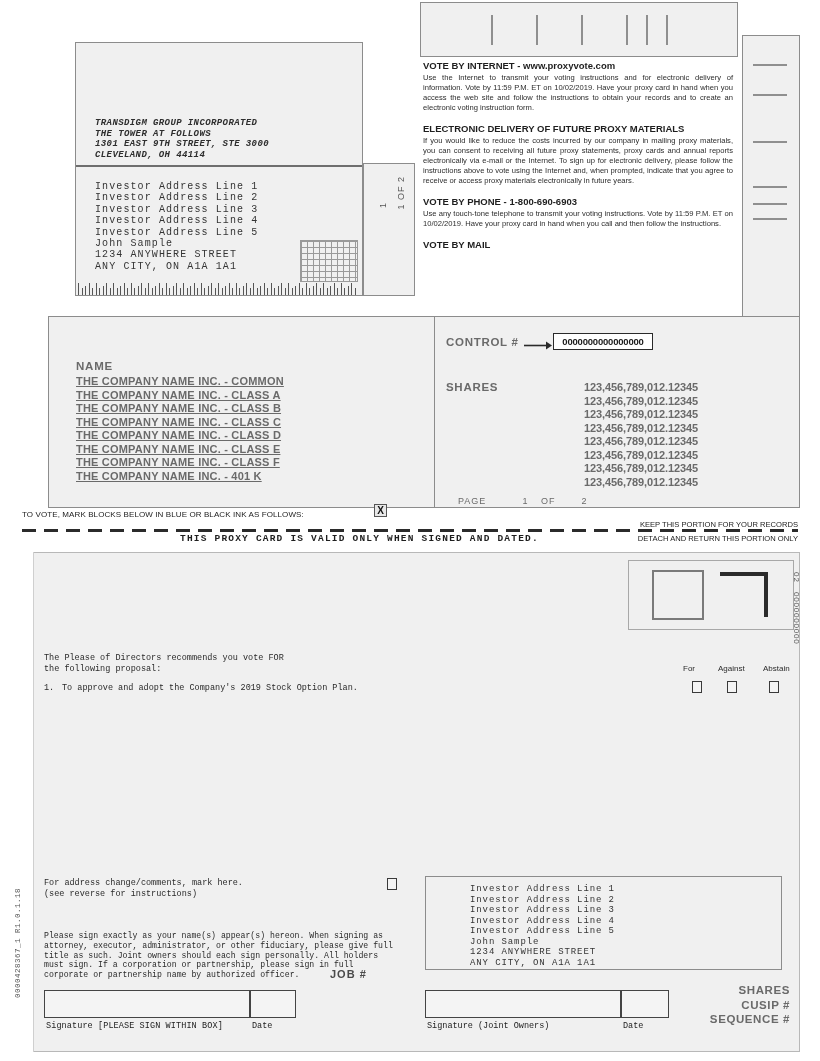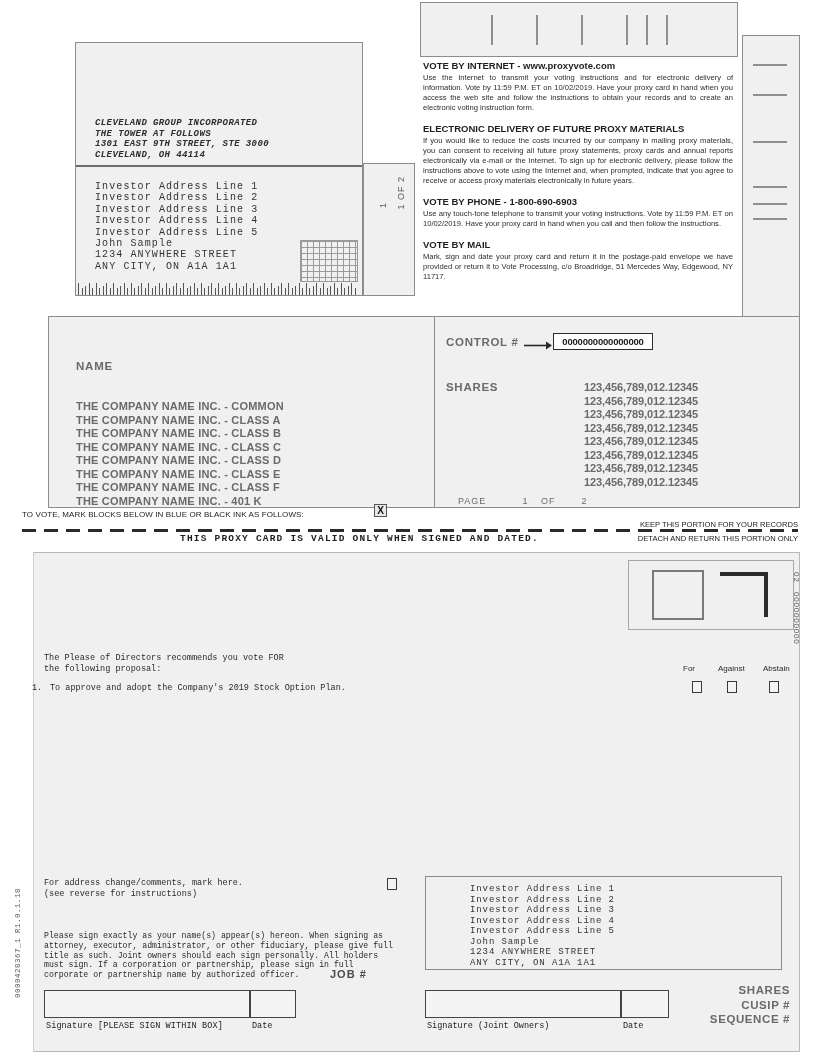--- a/index.html
+++ b/index.html
@@ -46,21 +46,21 @@
   #pageof-b{right:26px;top:38px;}
 
   
   #instructions{left:423px;top:60px;width:310px;}
   #instructions h3{margin:0 0 2px 0;font-size:9.5px;font-weight:bold;color:#1e1e1e;}
   #instructions p{margin:0 0 10px 0;font-size:7.6px;line-height:10px;color:#2c2c2c;text-align:justify;}
 
   
   #name-panel{left:48px;top:316px;width:388px;height:192px;}
   #name-head{left:76px;top:360px;font-size:11.5px;font-weight:bold;letter-spacing:.8px;color:#6a6a6a;}
-  #name-list{left:76px;top:400px;font-size:11px;font-weight:bold;line-height:13.5px;letter-spacing:.2px;color:#6a6a6a;}
+  #name-list{left:76px;top:375px;font-size:11px;font-weight:bold;line-height:13.5px;letter-spacing:.2px;color:#6a6a6a;text-decoration:underline;}
 
   
   #control-panel{left:434px;top:316px;width:366px;height:192px;}
   #control-label{left:446px;top:336px;font-size:11.5px;font-weight:bold;letter-spacing:.7px;color:#6a6a6a;}
   #control-arrow{left:524px;top:341px;width:28px;height:9px;}
   #control-box{left:553px;top:333px;width:100px;height:17px;background:#fff;border:1px solid #2a2a2a;box-sizing:border-box;
      font-size:9.5px;font-weight:bold;color:#1a1a1a;text-align:center;line-height:15px;letter-spacing:-.2px;}
   #shares-label{left:446px;top:381px;font-size:11.5px;font-weight:bold;letter-spacing:.7px;color:#6a6a6a;}
   #shares-list{left:584px;top:381px;font-size:11px;font-weight:bold;line-height:13.5px;color:#6a6a6a;letter-spacing:-.1px;}
   #page-row{left:458px;top:496px;width:180px;font-size:9px;letter-spacing:1px;color:#6a6a6a;}
@@ -83,21 +83,21 @@
 
   #mark-box{left:628px;top:560px;width:166px;height:70px;}
   #mark-square{left:652px;top:570px;width:52px;height:50px;border:2px solid #7a7a7a;box-sizing:border-box;}
   #mark-corner{left:720px;top:572px;width:48px;height:45px;}
   #mark-corner .h{position:absolute;left:0;top:0;width:48px;height:4px;background:#2b2b2b;}
   #mark-corner .v{position:absolute;right:0;top:0;width:4px;height:45px;background:#2b2b2b;}
   #right-v-02{left:792px;top:572px;writing-mode:vertical-rl;font-size:8px;letter-spacing:1px;color:#555;}
   #right-v-num{left:792px;top:592px;writing-mode:vertical-rl;font-size:8px;letter-spacing:.8px;color:#555;}
 
   #recommend{left:44px;top:653px;font-size:8.5px;line-height:10.5px;color:#2a2a2a;}
-  #proposal{left:32px;top:683px;font-size:8.5px;line-height:11px;color:#2a2a2a;}
+  #proposal{left:44px;top:683px;font-size:8.5px;line-height:11px;color:#2a2a2a;}
   #proposal .num{display:inline-block;width:18px;}
 
   #vote-head{left:683px;top:664px;width:108px;font-size:8px;color:#2a2a2a;}
   #vote-head span{position:absolute;}
   #vote-boxes{left:683px;top:681px;width:108px;height:16px;}
   #vote-boxes .cb{position:absolute;width:10px;height:12px;border:1px solid #3a3a3a;box-sizing:border-box;background:#f4f4f4;}
 
   #addr-change{left:44px;top:878px;font-size:8.5px;line-height:11px;color:#2a2a2a;}
   #addr-change-box{left:387px;top:878px;width:10px;height:12px;border:1px solid #3a3a3a;box-sizing:border-box;background:#f4f4f4;}
   #sign-note{left:44px;top:931px;width:350px;font-size:8.2px;line-height:9.8px;color:#2a2a2a;}
@@ -135,21 +135,21 @@
     <div class="tick" style="top: 58px;"></div>
     <div class="tick" style="top: 105px;"></div>
     <div class="tick" style="top: 150px;"></div>
     <div class="tick" style="top: 167px;"></div>
     <div class="tick" style="top: 182px;"></div>
   </div>
 
 <div class="abs panel" id="mail-panel"></div>
 <div class="abs" id="mail-divider"></div>
 <div class="abs mono" id="company-block">
-    <div>CLEVELAND GROUP INCORPORATED</div>
+    <div>TRANSDIGM GROUP INCORPORATED</div>
     <div>THE TOWER AT FOLLOWS</div>
     <div>1301 EAST 9TH STREET, STE 3000</div>
     <div>CLEVELAND, OH 44114</div>
   </div>
 <div class="abs mono" id="investor-block">
     <div>Investor Address Line 1</div>
     <div>Investor Address Line 2</div>
     <div>Investor Address Line 3</div>
     <div>Investor Address Line 4</div>
     <div>Investor Address Line 5</div>
@@ -247,21 +247,20 @@
 </div>
 
 <div class="abs" id="instructions">
     <h3>VOTE BY INTERNET - www.proxyvote.com</h3>
     <p>Use the Internet to transmit your voting instructions and for electronic delivery of information. Vote by 11:59 P.M. ET on 10/02/2019. Have your proxy card in hand when you access the web site and follow the instructions to obtain your records and to create an electronic voting instruction form.</p>
     <h3>ELECTRONIC DELIVERY OF FUTURE PROXY MATERIALS</h3>
     <p>If you would like to reduce the costs incurred by our company in mailing proxy materials, you can consent to receiving all future proxy statements, proxy cards and annual reports electronically via e-mail or the Internet. To sign up for electronic delivery, please follow the instructions above to vote using the Internet and, when prompted, indicate that you agree to receive or access proxy materials electronically in future years.</p>
     <h3>VOTE BY PHONE - 1-800-690-6903</h3>
     <p>Use any touch-tone telephone to transmit your voting instructions. Vote by 11:59 P.M. ET on 10/02/2019. Have your proxy card in hand when you call and then follow the instructions.</p>
     <h3>VOTE BY MAIL</h3>
-    <p>Mark, sign and date your proxy card and return it in the postage-paid envelope we have provided or return it to Vote Processing, c/o Broadridge, 51 Mercedes Way, Edgewood, NY 11717.</p>
   </div>
 
 <div class="abs panel" id="name-panel"></div>
 <div class="abs" id="name-head">NAME</div>
 <div class="abs" id="name-list">
     <div>THE COMPANY NAME INC. - COMMON</div>
     <div>THE COMPANY NAME INC. - CLASS A</div>
     <div>THE COMPANY NAME INC. - CLASS B</div>
     <div>THE COMPANY NAME INC. - CLASS C</div>
     <div>THE COMPANY NAME INC. - CLASS D</div>

